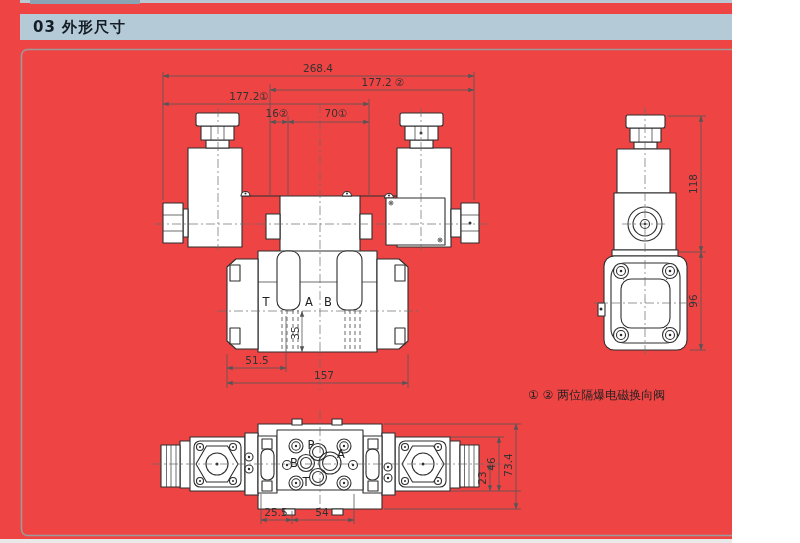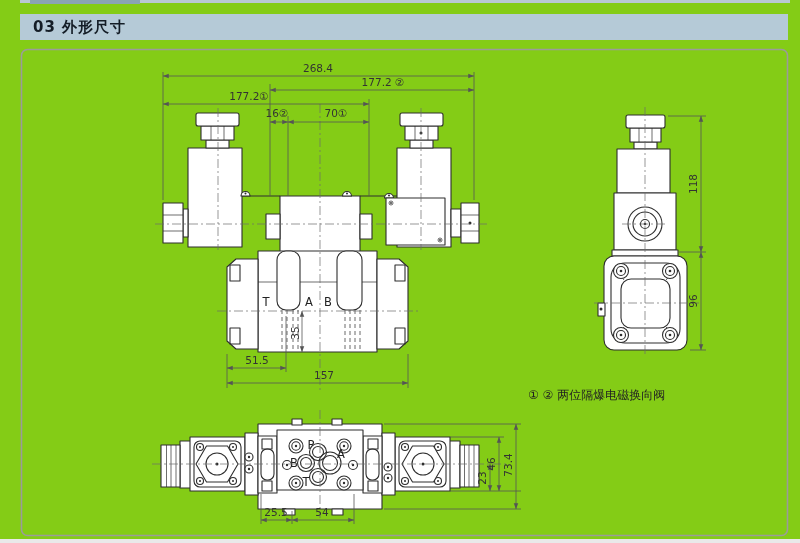--- a/index.html
+++ b/index.html
@@ -1,17 +1,17 @@
 <!DOCTYPE html>
 <html><head>
 <meta charset="utf-8">
 <style>
   html,body{margin:0;padding:0}
   body{background:#ffffff}
-  .canvas{position:relative;width:800px;height:543px;background:#84cc16;font-family:"DejaVu Sans",sans-serif;overflow:hidden}
+  .canvas{position:relative;width:732px;height:543px;background:#ef4444;font-family:"DejaVu Sans",sans-serif;overflow:hidden}
   .topstrip{position:absolute;left:20px;top:0;width:770px;height:3px;background:#b9c8d2}
   .topstrip-dark{position:absolute;left:30px;top:0;width:110px;height:4px;background:#8aa4b4}
   .header{position:absolute;left:20px;top:14px;width:768px;height:26px;background:#b5cad7;display:flex;align-items:center}
   .header span{font-size:15px;font-weight:bold;color:#141d26;padding-left:13px;letter-spacing:1px}
   .bottomstrip{position:absolute;left:0;top:539px;width:800px;height:4px;background:#e9e9e9}
   svg{position:absolute;left:0;top:0}
   .olw{fill:#fff;stroke:#2e2e2e;stroke-width:1.1;stroke-linejoin:round}
   .ol{fill:none;stroke:#2e2e2e;stroke-width:1.1;stroke-linejoin:round}
   .thin{fill:none;stroke:#2e2e2e;stroke-width:.7}
   .cl{fill:none;stroke:#6a6a6a;stroke-width:.7;stroke-dasharray:9 3 2 3}

